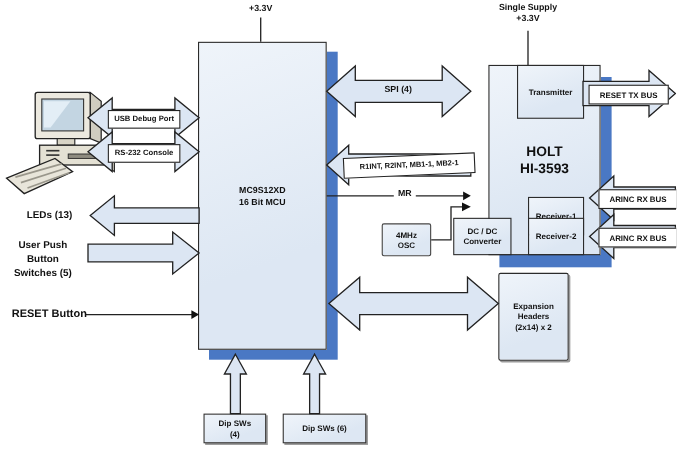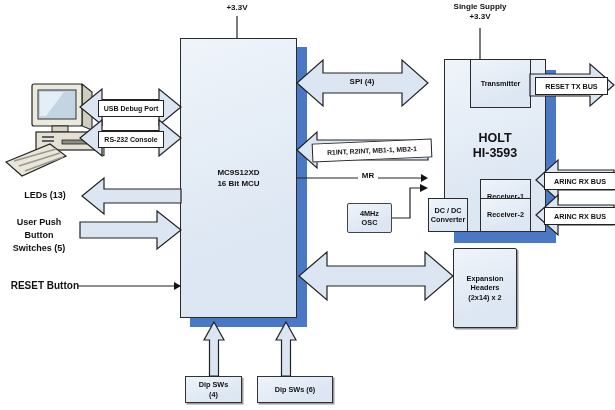--- a/index.html
+++ b/index.html
@@ -13,21 +13,21 @@
     border:1.3px solid #2b2b2b;
     display:flex;flex-direction:column;align-items:center;justify-content:center;
     text-align:center;
   }
   .box.mcu{left:180px;top:38px;width:117px;height:280px;box-shadow:10px 9px 0 0 #4a78c4;}
   .box.holt{left:444px;top:59px;width:102px;height:173px;box-shadow:10px 11px 0 0 #4a78c4;}
   .box.sub{border:1px solid #2b2b2b;}
   .box.transmitter{left:470px;top:59px;width:61px;height:49px;}
   .box.receiver1{left:480px;top:179px;width:51px;height:35px;}
   .box.receiver2{left:480px;top:198px;width:51px;height:34px;}
-  .box.dcdc{left:428px;top:198px;width:40px;height:34px;}
+  .box.dcdc{left:412px;top:198px;width:53px;height:34px;}
   .box.osc{left:347px;top:203px;width:45px;height:30px;border-radius:2px;border:1.4px solid #444;}
   .box.dip4{left:185px;top:376px;width:57px;height:27px;border:1.4px solid #333;box-shadow:1.5px 1.5px 0 0 #9a9a9a;}
   .box.dip6{left:257px;top:376px;width:76px;height:27px;border:1.4px solid #333;box-shadow:1.5px 1.5px 0 0 #9a9a9a;}
   .box.expansion{left:453px;top:248px;width:64px;height:80px;border-radius:2px;box-shadow:1.5px 1.5px 0 0 #9a9a9a;}
   .bl{font-weight:bold;font-size:8px;line-height:11px;}
   .bl.big{font-weight:600;font-size:12.5px;line-height:15px;}
   .bl.sm{font-size:7.3px;line-height:9.5px;}
   svg.wires{position:absolute;left:0;top:0;z-index:5;}
   .lbl{position:absolute;z-index:6;font-weight:bold;color:#111;text-align:center;}
   .wbox{background:#ffffff;border:1px solid #222;display:flex;align-items:center;justify-content:center;}

